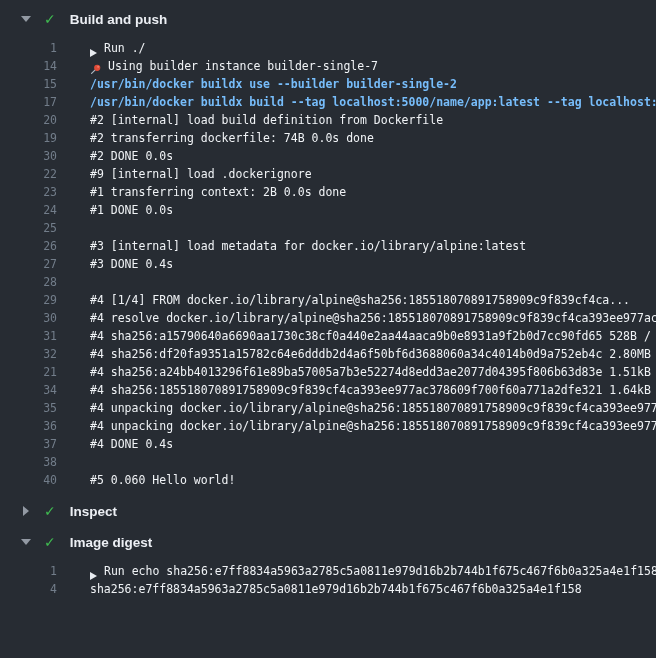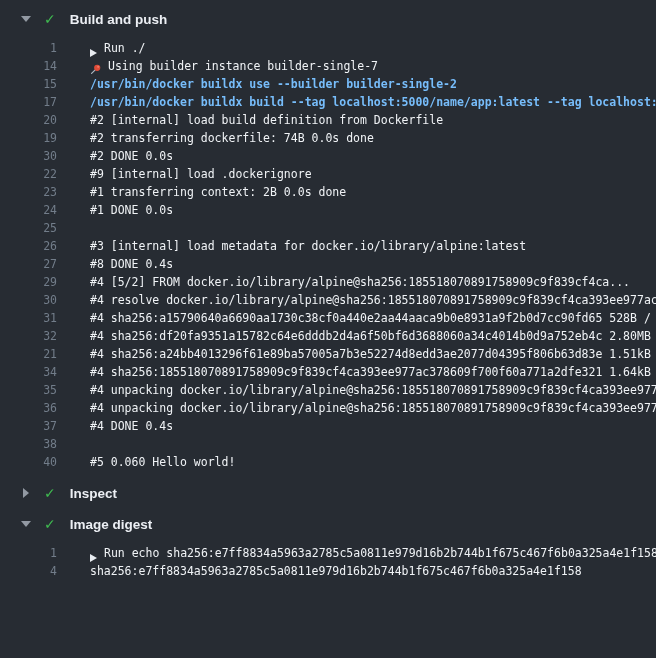--- a/index.html
+++ b/index.html
@@ -76,22 +76,23 @@
         <div class="log-row command"><span class="num">15</span><span class="content"><span class="txt">/usr/bin/docker buildx use --builder builder-single-2</span></span></div>
         <div class="log-row command"><span class="num">17</span><span class="content"><span class="txt">/usr/bin/docker buildx build --tag localhost:5000/name/app:latest --tag localhost:5000</span></span></div>
         <div class="log-row output"><span class="num">20</span><span class="content"><span class="txt">#2 [internal] load build definition from Dockerfile</span></span></div>
         <div class="log-row output"><span class="num">19</span><span class="content"><span class="txt">#2 transferring dockerfile: 74B 0.0s done</span></span></div>
         <div class="log-row output"><span class="num">30</span><span class="content"><span class="txt">#2 DONE 0.0s</span></span></div>
         <div class="log-row output"><span class="num">22</span><span class="content"><span class="txt">#9 [internal] load .dockerignore</span></span></div>
         <div class="log-row output"><span class="num">23</span><span class="content"><span class="txt">#1 transferring context: 2B 0.0s done</span></span></div>
         <div class="log-row output"><span class="num">24</span><span class="content"><span class="txt">#1 DONE 0.0s</span></span></div>
         <div class="log-row blank"><span class="num">25</span><span class="content"><span class="txt"></span></span></div>
         <div class="log-row output"><span class="num">26</span><span class="content"><span class="txt">#3 [internal] load metadata for docker.io/library/alpine:latest</span></span></div>
-        <div class="log-row output"><span class="num">27</span><span class="content"><span class="txt">#8 DONE 0.4s</span></span></div>
-        <div class="log-row output"><span class="num">29</span><span class="content"><span class="txt">#4 [5/2] FROM docker.io/library/alpine@sha256:185518070891758909c9f839cf4ca...</span></span></div>
+        <div class="log-row output"><span class="num">27</span><span class="content"><span class="txt">#3 DONE 0.4s</span></span></div>
+        <div class="log-row blank"><span class="num">28</span><span class="content"><span class="txt"></span></span></div>
+        <div class="log-row output"><span class="num">29</span><span class="content"><span class="txt">#4 [1/4] FROM docker.io/library/alpine@sha256:185518070891758909c9f839cf4ca...</span></span></div>
         <div class="log-row output"><span class="num">30</span><span class="content"><span class="txt">#4 resolve docker.io/library/alpine@sha256:185518070891758909c9f839cf4ca393ee977ac378609f700f60a771a2dfe321</span></span></div>
         <div class="log-row output"><span class="num">31</span><span class="content"><span class="txt">#4 sha256:a15790640a6690aa1730c38cf0a440e2aa44aaca9b0e8931a9f2b0d7cc90fd65 528B / 528B</span></span></div>
         <div class="log-row output"><span class="num">32</span><span class="content"><span class="txt">#4 sha256:df20fa9351a15782c64e6dddb2d4a6f50bf6d3688060a34c4014b0d9a752eb4c 2.80MB / 2.80MB</span></span></div>
         <div class="log-row output"><span class="num">21</span><span class="content"><span class="txt">#4 sha256:a24bb4013296f61e89ba57005a7b3e52274d8edd3ae2077d04395f806b63d83e 1.51kB / 1.51kB</span></span></div>
         <div class="log-row output"><span class="num">34</span><span class="content"><span class="txt">#4 sha256:185518070891758909c9f839cf4ca393ee977ac378609f700f60a771a2dfe321 1.64kB / 1.64kB</span></span></div>
         <div class="log-row output"><span class="num">35</span><span class="content"><span class="txt">#4 unpacking docker.io/library/alpine@sha256:185518070891758909c9f839cf4ca393ee977ac378609f700f60a771a2dfe321</span></span></div>
         <div class="log-row output"><span class="num">36</span><span class="content"><span class="txt">#4 unpacking docker.io/library/alpine@sha256:185518070891758909c9f839cf4ca393ee977ac378609f700f60a771a2dfe321</span></span></div>
         <div class="log-row output"><span class="num">37</span><span class="content"><span class="txt">#4 DONE 0.4s</span></span></div>
         <div class="log-row blank"><span class="num">38</span><span class="content"><span class="txt"></span></span></div>
         <div class="log-row output"><span class="num">40</span><span class="content"><span class="txt">#5 0.060 Hello world!</span></span></div>

